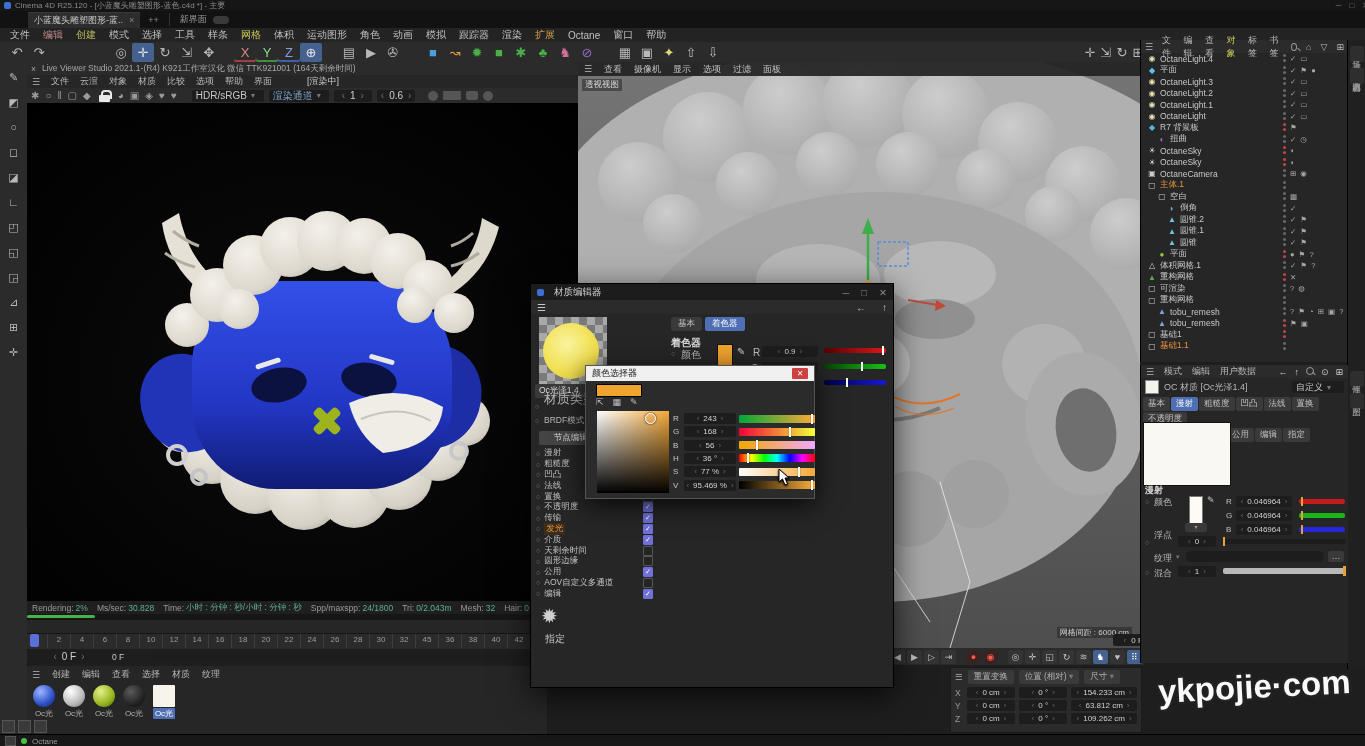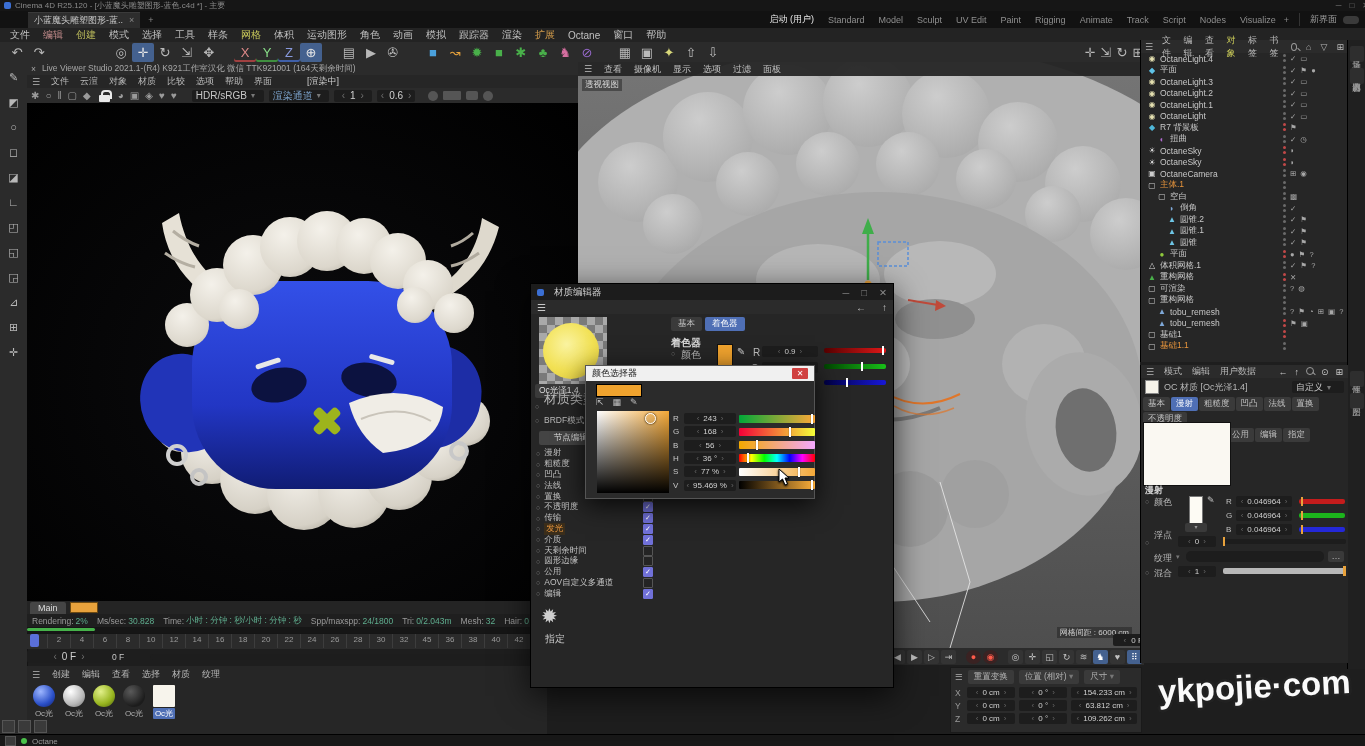--- a/index.html
+++ b/index.html
@@ -155,35 +155,20 @@
       <span>✕</span>
     </span>
   </div>
 
   <div class="tabrow r" style="left:0;top:11px;width:1365px;height:17px">
     <div class="doctab">
       <span>小蓝魔头雕塑图形-蓝..</span>
       <span class="x">×</span>
     </div>
     <span class="addtab">+</span>
-    <div class="laytabs">
-
-    <span class="lt on">启动 (用户)</span>
-        <span class="lt">Standard</span>
-        <span class="lt">Model</span>
-        <span class="lt">Sculpt</span>
-        <span class="lt">UV Edit</span>
-        <span class="lt">Paint</span>
-        <span class="lt">Rigging</span>
-        <span class="lt">Animate</span>
-        <span class="lt">Track</span>
-        <span class="lt">Script</span>
-        <span class="lt">Nodes</span>
-        <span class="lt">Visualize</span>
-      </div>
     <span style="color:#888;margin-right:10px">+</span>
     <span class="newui">新界面</span>
     <span class="uitoggle" style="margin:0 6px"></span>
   </div>
 
   <div class="menubar r" style="left:0;top:28px;width:1365px;height:14px">
 
   <span class="mi">文件</span>
       <span class="mi m-red">编辑</span>
       <span class="mi m-olv">创建</span>
@@ -380,24 +365,20 @@
 
         <path d="M322,300 Q372,278 416,304 Q412,344 356,350 Q330,332 322,300 Z" fill="#f0ede6"></path>
         <path d="M334,316 Q372,300 404,318" stroke="#c9c4ba" stroke-width="2" fill="none"></path>
 
         <circle cx="150" cy="352" r="9" fill="none" stroke="#d0d0d0" stroke-width="4"></circle>
         <circle cx="172" cy="374" r="7" fill="none" stroke="#c4c4c4" stroke-width="4"></circle>
         <circle cx="432" cy="348" r="8" fill="none" stroke="#c8c8c8" stroke-width="4"></circle>
       </svg>
     </div>
 
-    <div class="lv-tabs">
-      <span class="lv-tab">Main</span>
-      <span class="lv-orange"></span>
-    </div>
     <div class="lv-stats">
 
     <span class="row">
           <span class="sl">Rendering:</span>
           <span class="sv">2%</span>
         </span>
         <span class="row">
           <span class="sl">Ms/sec:</span>
           <span class="sv">30.828</span>
         </span>

